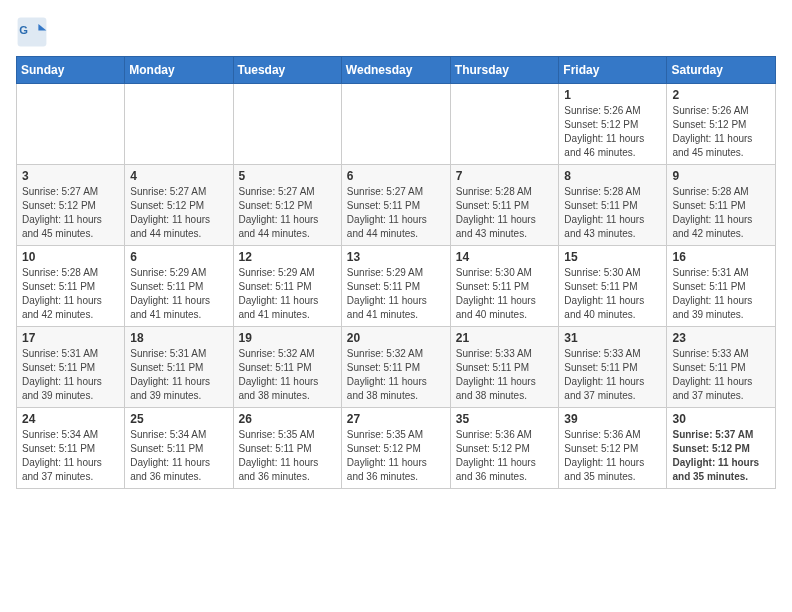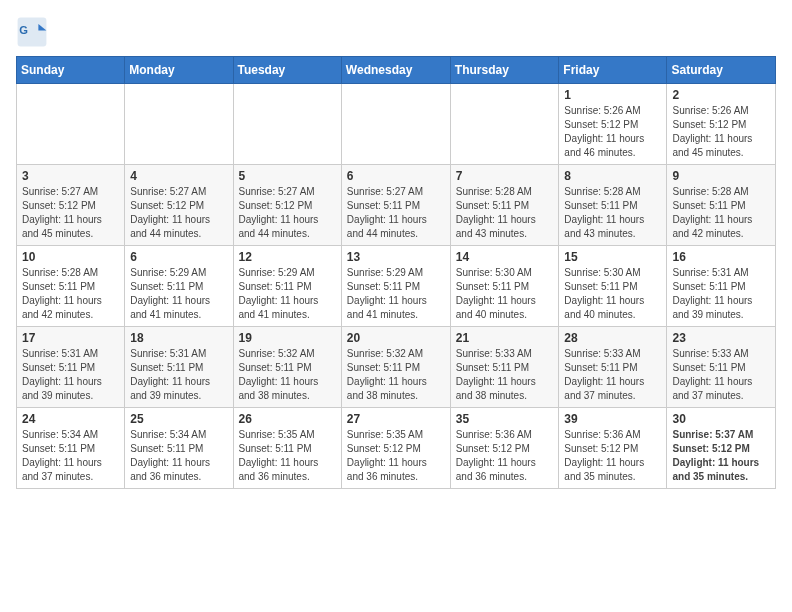--- a/index.html
+++ b/index.html
@@ -280,21 +280,21 @@
 and 38 minutes.</div>
         </td>
         <td>
           <span class="day-num">21</span>
           <div class="day-info" style="white-space: pre-line;">Sunrise: 5:33 AM
 Sunset: 5:11 PM
 Daylight: 11 hours
 and 38 minutes.</div>
         </td>
         <td>
-          <span class="day-num">28</span>
+          <span class="day-num">31</span>
           <div class="day-info" style="white-space: pre-line;">Sunrise: 5:33 AM
 Sunset: 5:11 PM
 Daylight: 11 hours
 and 37 minutes.</div>
         </td>
         <td>
           <span class="day-num">23</span>
           <div class="day-info" style="white-space: pre-line;">Sunrise: 5:33 AM
 Sunset: 5:11 PM
 Daylight: 11 hours

